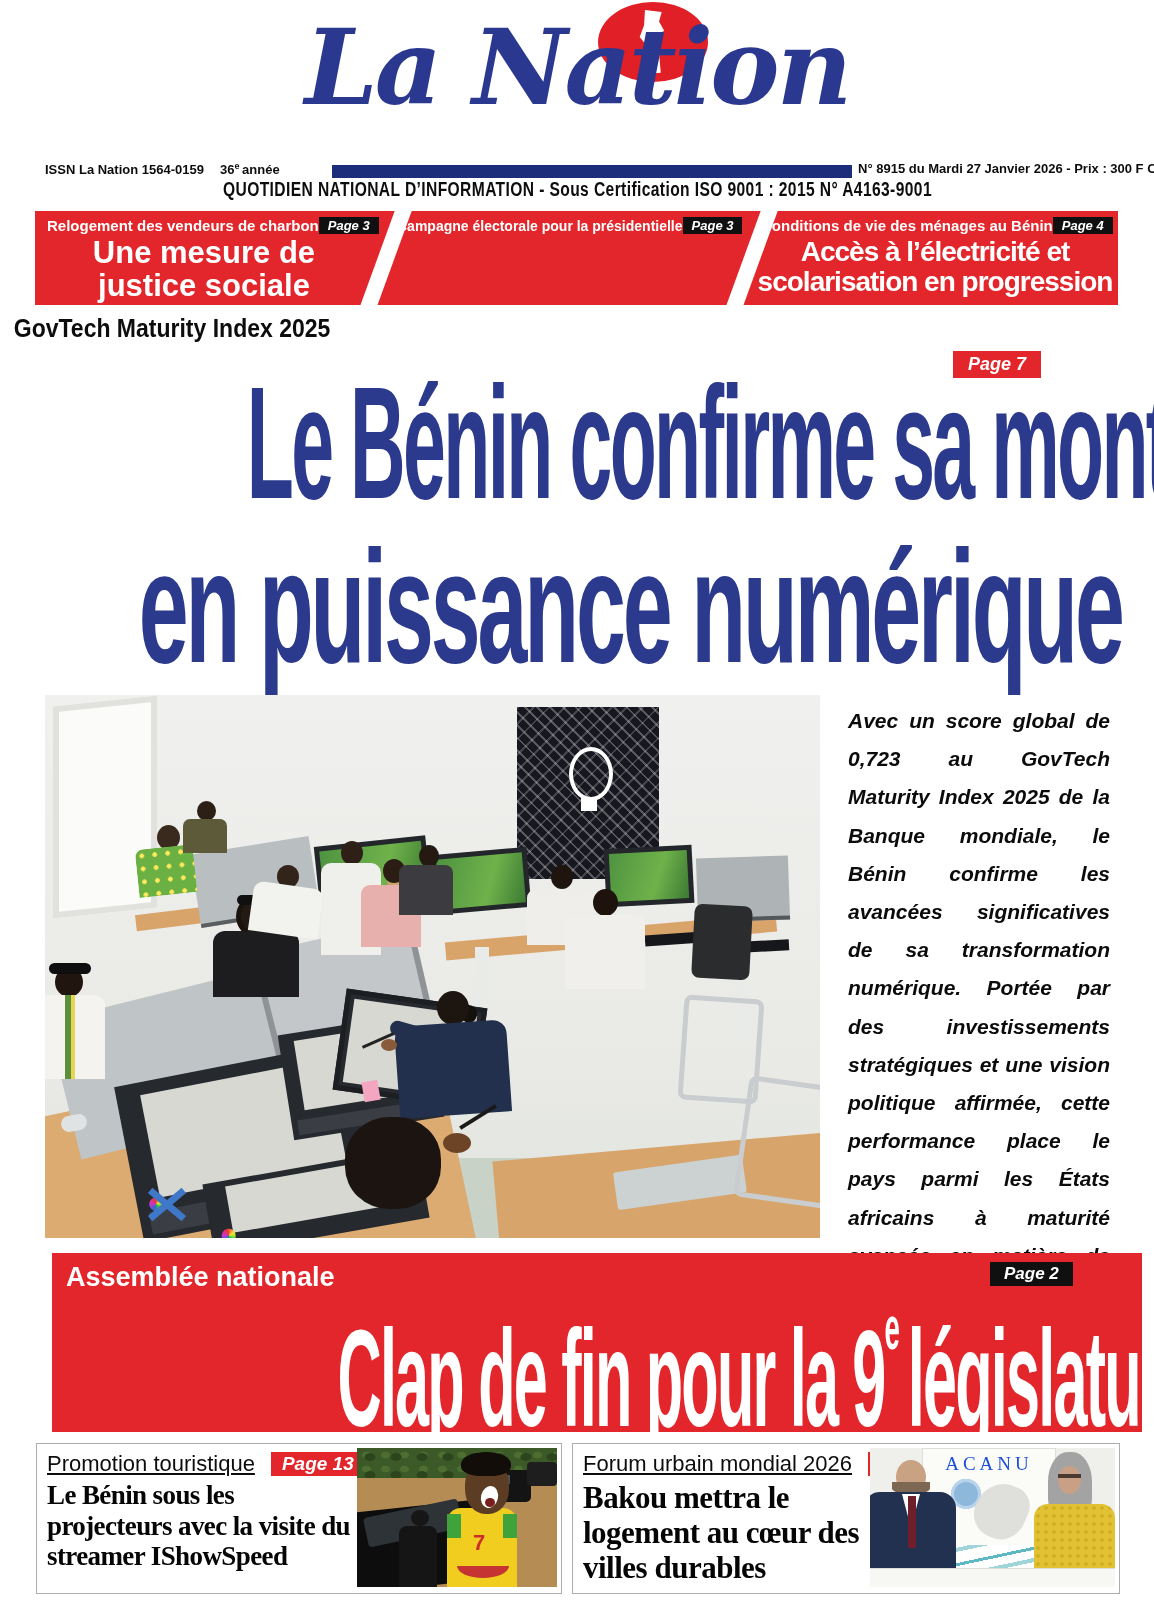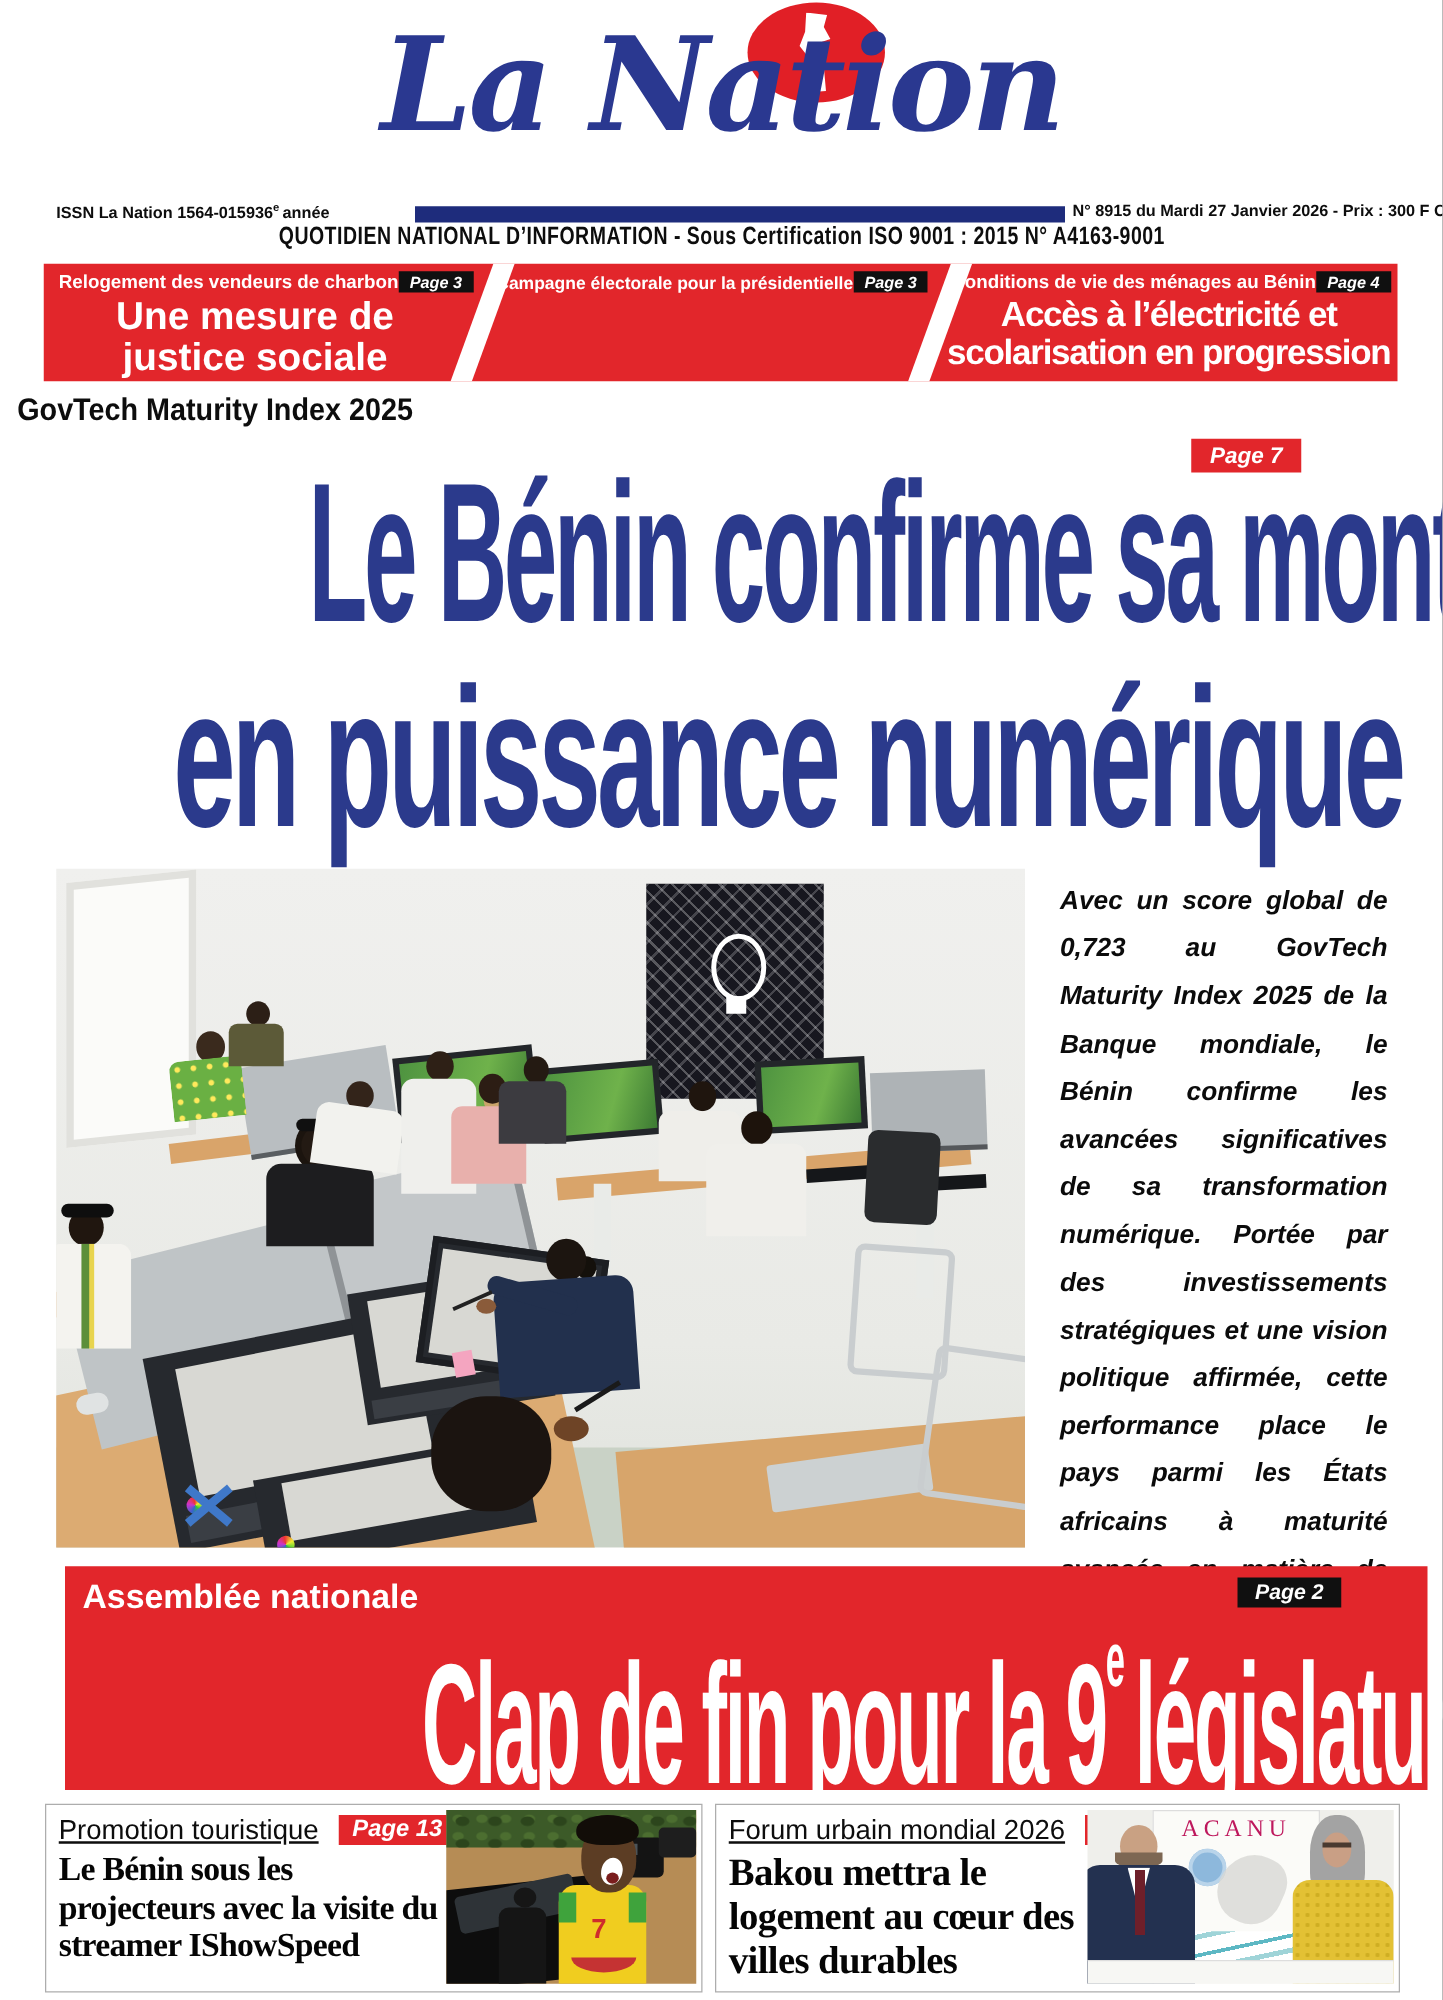--- a/index.html
+++ b/index.html
@@ -9,21 +9,21 @@
   .rd{border-radius:50%;}
 
   
   .logo-ellipse{left:598px;top:2px;width:110px;height:80px;background:#e11f26;border-radius:50%;}
   .benin-shape{left:32px;top:8px;width:44px;height:64px;background:#fff;
      clip-path:polygon(34% 0,72% 3%,66% 18%,78% 33%,62% 37%,70% 98%,32% 100%,38% 56%,22% 42%,32% 24%);}
   .logo-text{left:0;width:1154px;top:6px;text-align:center;font-family:"DejaVu Serif",serif;
      font-style:italic;font-weight:bold;font-size:104px;color:#2a3890;letter-spacing:-3px;}
   .issn-line{left:45px;top:161px;font-size:13px;font-weight:bold;white-space:nowrap;}
   .issn-line sup{font-size:9px;}
-  .annee{}
+  .annee{margin-left:16px;}
   .navy-bar{left:332px;top:165px;width:520px;height:13px;background:#1e2c7c;}
   .issue-line{left:858px;top:161px;font-size:13px;font-weight:bold;white-space:nowrap;}
   .subtitle-wrap{left:0;top:178px;width:1154px;text-align:center;}
   .subtitle-wrap span{display:inline-block;transform:scaleX(.78);transform-origin:center;
      font-size:20px;font-weight:bold;letter-spacing:.5px;}
 
   
   .top-banners{left:35px;top:211px;width:1083px;height:94px;background:#e2262b;overflow:hidden;}
   .sep{position:absolute;top:-15px;width:16px;height:130px;background:#fff;transform:rotate(20deg);}
   .tb{position:absolute;top:6px;}
@@ -81,21 +81,21 @@
   .bx-kicker{font-size:22px;color:#0d0d0d;text-decoration:underline;}
   .bx-badge{font-size:19px;padding:1px 11px;}
   .box h3{position:absolute;left:10px;top:36px;margin:0;font-family:"Liberation Serif",serif;
      font-weight:bold;line-height:1.13;color:#050505;}
   .box-left h3{width:318px;font-size:27px;letter-spacing:-.6px;}
   .box-right h3{width:288px;font-size:31px;letter-spacing:-.5px;}
   .photo-speed{right:4px;top:4px;width:200px;height:139px;background:#b68c55;overflow:hidden;}
   .photo-acanu{right:4px;top:4px;width:245px;height:139px;background:#efefeb;overflow:hidden;}
   .acanu-banner{left:52px;top:0;width:132px;height:139px;background:#fbfbf8;border:1px solid #ddd;}
   .acanu-title{width:100%;text-align:center;top:4px;left:0;font-family:"Liberation Serif",serif;
-     font-size:19px;letter-spacing:4px;color:#be185d;}
+     font-size:19px;letter-spacing:4px;color:#1d4ed8;}
 </style>
 </head>
 <body>
 
 <div class="page">
 
   <div class="s logo-ellipse">
     <div class="s benin-shape"></div>
   </div>
   <div class="s logo-text">La Nation</div>

